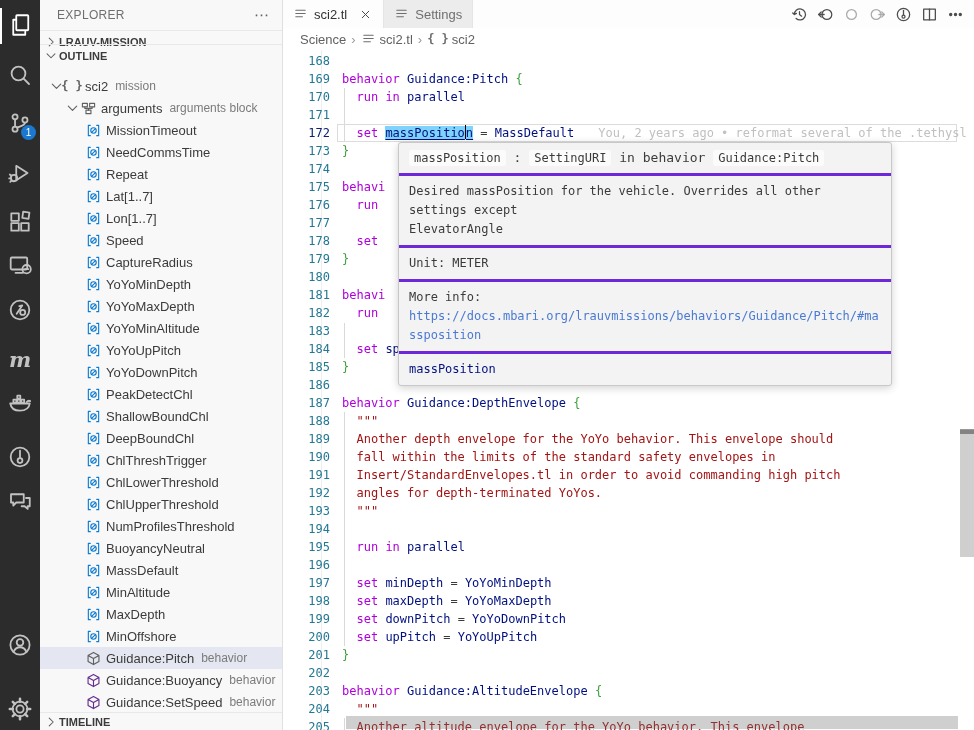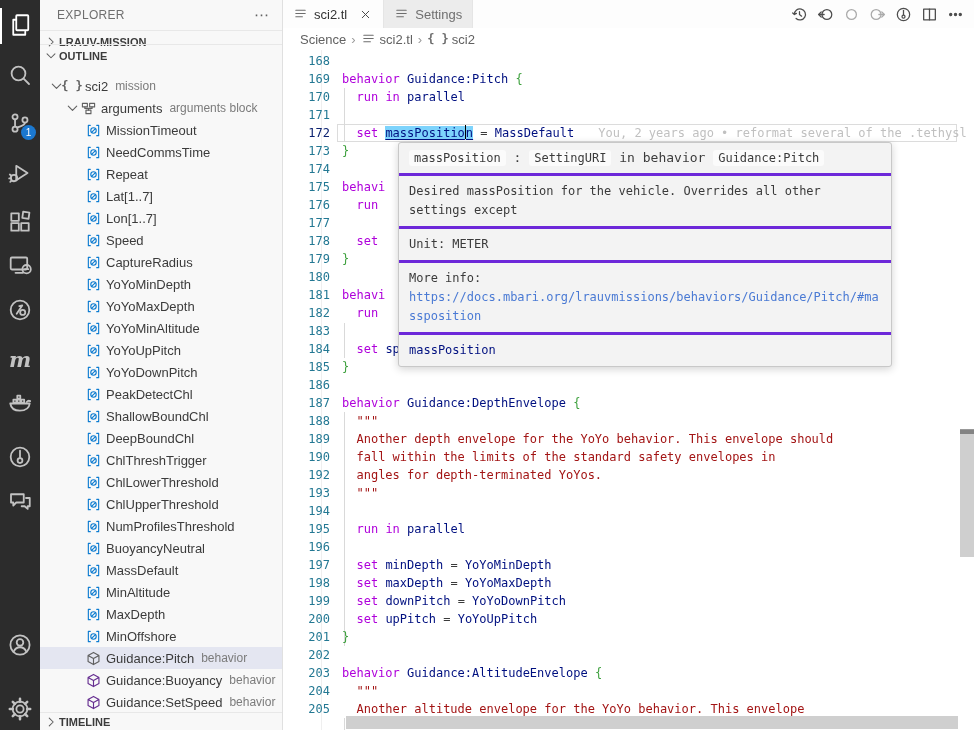--- a/index.html
+++ b/index.html
@@ -705,20 +705,24 @@
           </div>
           <div class="cline">
             <span class="ln">189</span>
             <span class="ctext">  <span class="t-doc">Another depth envelope for the YoYo behavior. This envelope should</span></span>
           </div>
           <div class="cline">
             <span class="ln">190</span>
             <span class="ctext">  <span class="t-doc">fall within the limits of the standard safety envelopes in</span></span>
           </div>
           <div class="cline">
+            <span class="ln">191</span>
+            <span class="ctext">  <span class="t-doc">Insert/StandardEnvelopes.tl in order to avoid commanding high pitch</span></span>
+          </div>
+          <div class="cline">
             <span class="ln">192</span>
             <span class="ctext">  <span class="t-doc">angles for depth-terminated YoYos.</span></span>
           </div>
           <div class="cline">
             <span class="ln">193</span>
             <span class="ctext">  <span class="t-doc">"""</span></span>
           </div>
           <div class="cline">
             <span class="ln">194</span>
             <span class="ctext"></span>
@@ -766,20 +770,21 @@
           <div class="cline">
             <span class="ln">205</span>
             <span class="ctext">  <span class="t-doc">Another altitude envelope for the YoYo behavior. This envelope</span></span>
           </div>
         </div>
 
       <div class="tooltip">
         <div class="tt-row tt-sig" id="tt-sig"><span class="chip">massPosition</span><span> : </span><span class="chip">SettingURI</span><span> in behavior </span><span class="chip">Guidance:Pitch</span></div>
         <div class="tt-row" id="tt-desc">
             <div>Desired massPosition for the vehicle. Overrides all other settings except</div>
+            <div>ElevatorAngle</div>
           </div>
         <div class="tt-row">Unit: METER</div>
         <div class="tt-row">
           <div>More info:</div>
           <a class="tt-link">https://docs.mbari.org/lrauvmissions/behaviors/Guidance/Pitch/#massposition</a>
         </div>
         <div class="tt-row tt-symbol">massPosition</div>
       </div>
 
       <div class="vscroll"></div>

